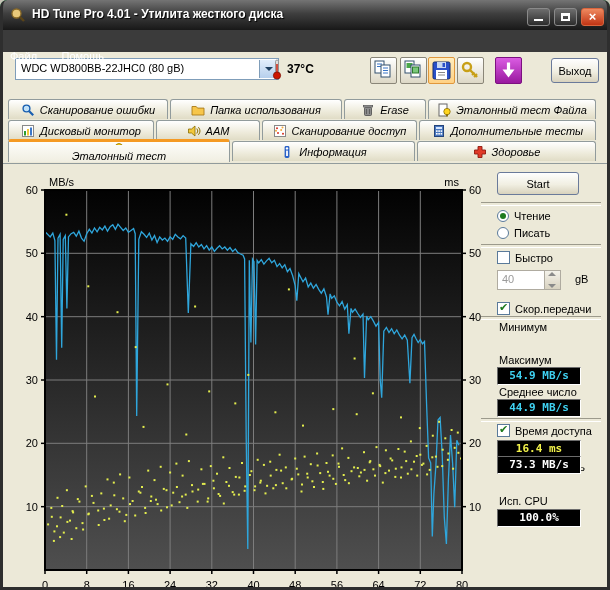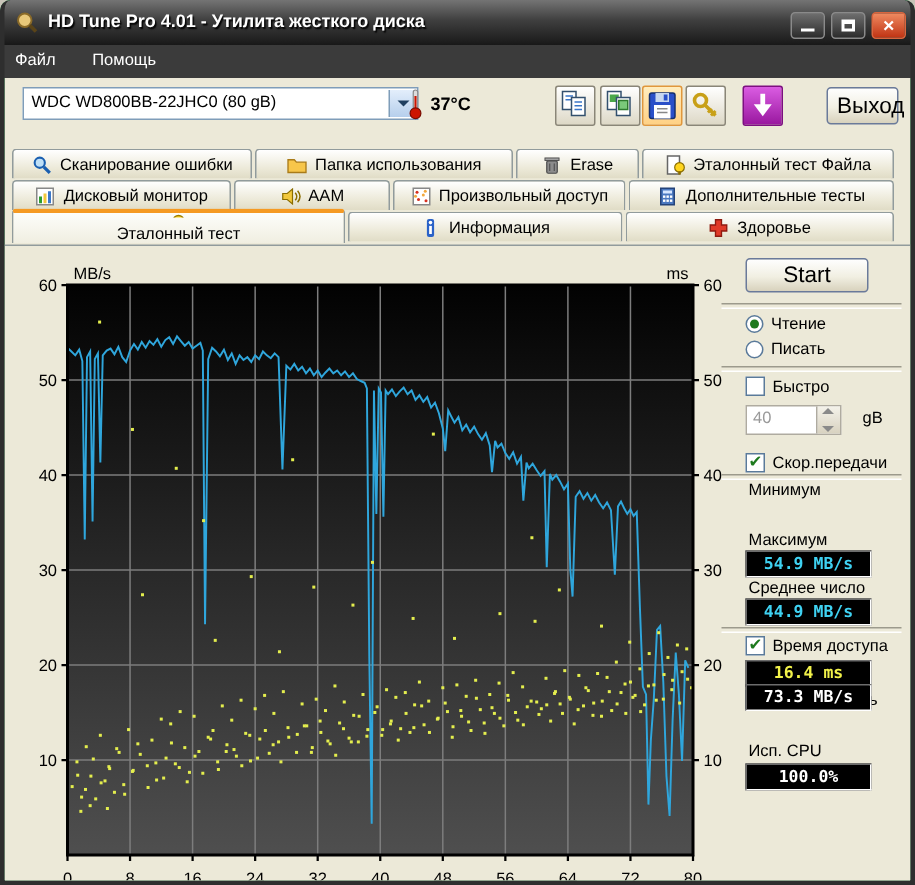--- a/index.html
+++ b/index.html
@@ -9,38 +9,38 @@
   .titlebar{position:absolute;left:0;top:0;right:0;height:30px;background:linear-gradient(#747474,#3f3f3f 45%,#181818);border-radius:7px 7px 0 0;z-index:5;}
   .title-ico{position:absolute;left:10px;top:7px;}
   .title-text{position:absolute;left:32px;top:7px;color:#fff;font-size:12px;font-weight:bold;text-shadow:1px 1px 1px #000;white-space:nowrap;}
   .winbtn{position:absolute;top:8px;width:23px;height:18px;border-radius:3px;border:1px solid #8a8a8a;background:linear-gradient(#6e6e6e,#2c2c2c);box-sizing:border-box;}
   .winbtn.min{right:60px;} .winbtn.max{right:33px;}
   .winbtn.close{right:6px;background:linear-gradient(#ef8a60,#c03414);border-color:#d9653d;color:#fff;font-size:13px;font-weight:bold;text-align:center;line-height:15px;}
   .glyph-min{position:absolute;left:6px;bottom:4px;width:9px;height:2px;background:#fff;}
   .glyph-max{position:absolute;left:6px;top:4px;width:9px;height:8px;border:2px solid #fff;border-top-width:3px;box-sizing:border-box;}
   
   .menubar{position:absolute;left:0;top:30px;right:0;height:22px;background:#3b3b3b;z-index:5;}
-  .menuitem{display:inline-block;color:#fff;font-size:11px;padding:4px 10px 0 10px;}
+  .menuitem{display:inline-block;color:#fff;font-size:11px;padding:20px 10px 0 10px;}
   
   .client{position:absolute;left:3px;top:52px;width:604px;height:535px;background:#ECE9D8;overflow:hidden;}
   
   .combo{position:absolute;left:12px;top:6px;width:264px;height:22px;background:#fff;border:1px solid #7F9DB9;box-sizing:border-box;}
   .combo-text{position:absolute;left:5px;top:3px;font-size:11px;color:#000;white-space:nowrap;}
   .combo-arrow{position:absolute;right:1px;top:1px;width:17px;height:18px;background:linear-gradient(#E3EEFB,#B6CFEC);border-left:1px solid #7F9DB9;}
   .combo-arrow i{position:absolute;left:5px;top:7px;width:0;height:0;border:4px solid transparent;border-top-color:#204060;}
   .thermo{position:absolute;left:268px;top:6px;}
   .temp{position:absolute;left:284px;top:10px;font-size:12px;font-weight:bold;color:#000;}
   .tbtn{position:absolute;top:5px;width:27px;height:27px;border:1px solid #8a8678;border-radius:2px;background:linear-gradient(#ffffff,#ddd8c6);box-sizing:border-box;}
   .tbtn.sel{background:linear-gradient(#ffedbe,#ffd184);border-color:#e0973c;}
   .tbtn.capture{background:linear-gradient(#da5ce2,#99189f);border-color:#7c1080;}
-  .xpbtn{position:absolute;font-family:"Liberation Sans",sans-serif;font-size:15px;color:#000;background:linear-gradient(#fefefe,#f1efe2 55%,#d8d2bd);border:1px solid #6a7a9a;border-radius:3px;}
+  .xpbtn{position:absolute;font-family:"Liberation Sans",sans-serif;font-size:11px;color:#000;background:linear-gradient(#fefefe,#f1efe2 55%,#d8d2bd);border:1px solid #6a7a9a;border-radius:3px;}
   .exit{left:548px;top:6px;width:48px;height:25px;}
   
   .tabrow{position:absolute;left:5px;height:21px;}
-  .tab{position:relative;float:left;height:20px;margin-right:2px;border:1px solid #919B9C;border-bottom:none;border-radius:3px 3px 0 0;background:linear-gradient(#ffffff,#ece9d8 65%,#e0dcc6);box-sizing:border-box;display:flex;align-items:center;justify-content:center;gap:5px;font-size:11px;color:#000;white-space:nowrap;}
+  .tab{position:relative;float:left;height:20px;margin-right:2px;border:1px solid #919B9C;border-bottom:none;border-radius:3px 3px 0 0;background:linear-gradient(#ffffff,#ece9d8 65%,#e0dcc6);box-sizing:border-box;display:flex;align-items:center;justify-content:center;gap:5px;font-size:11px;color:#000;white-space:nowrap;font-style:italic;}
   .tabrow.r1{top:47px;} .tabrow.r2{top:68px;} .tabrow.r3{top:89px;}
   .tab.active{height:23px;margin-top:-2px;background:linear-gradient(#fdfdfa,#f0eee1);border-top:3px solid #f59a23;z-index:8;flex-direction:column;}
   .page{position:absolute;left:0;top:111px;width:604px;height:424px;border-top:1px solid #919B9C;background:#ECE9D8;}
   
   .chartsvg{position:absolute;left:0;top:114px;}
   
   .sep{position:absolute;left:478px;width:120px;height:2px;border-top:1px solid #9c9a8c;border-bottom:1px solid #ffffff;}
   .plabel{position:absolute;left:496px;font-size:11px;color:#000;white-space:nowrap;}
   .lcd{position:absolute;left:494px;width:82px;height:16px;background:#000;border:1px solid;border-color:#6c6c6c #ffffff #ffffff #6c6c6c;text-align:center;font-family:"DejaVu Sans Mono",monospace;font-size:11px;font-weight:bold;line-height:16px;}
   .lcd.cyan{color:#3fd2f2;} .lcd.yellow{color:#f2f24a;} .lcd.white{color:#ffffff;}
@@ -200,21 +200,21 @@
       <div class="tab" style="width:155px">
         <svg width="14" height="14">
             <rect x="1.5" y="1.5" width="11" height="11" fill="#fff" stroke="#888"></rect>
             <circle cx="4" cy="4.2" r="1" fill="#d83020"></circle>
             <circle cx="8.2" cy="6" r="1" fill="#f2a83c"></circle>
             <circle cx="5" cy="9" r="1" fill="#d83020"></circle>
             <circle cx="9.5" cy="3.5" r="1" fill="#f2a83c"></circle>
             <circle cx="10" cy="9.8" r="1" fill="#d83020"></circle>
             <circle cx="3" cy="6.8" r="1" fill="#f2a83c"></circle>
           </svg>
-        <span>Произвольный доступ</span>
+        <span>Сканирование доступ</span>
       </div>
       <div class="tab" style="width:177px">
         <svg width="14" height="14">
             <rect x="2.5" y="1.5" width="9" height="11" fill="#4a78c0" stroke="#24437a"></rect>
             <rect x="4" y="3" width="6" height="2" fill="#d6e6ff"></rect>
             <rect x="4" y="6.3" width="1.6" height="1.6" fill="#fff"></rect>
             <rect x="6.3" y="6.3" width="1.6" height="1.6" fill="#fff"></rect>
             <rect x="8.6" y="6.3" width="1.6" height="1.6" fill="#fff"></rect>
             <rect x="4" y="9" width="1.6" height="1.6" fill="#fff"></rect>
             <rect x="6.3" y="9" width="1.6" height="1.6" fill="#fff"></rect>

